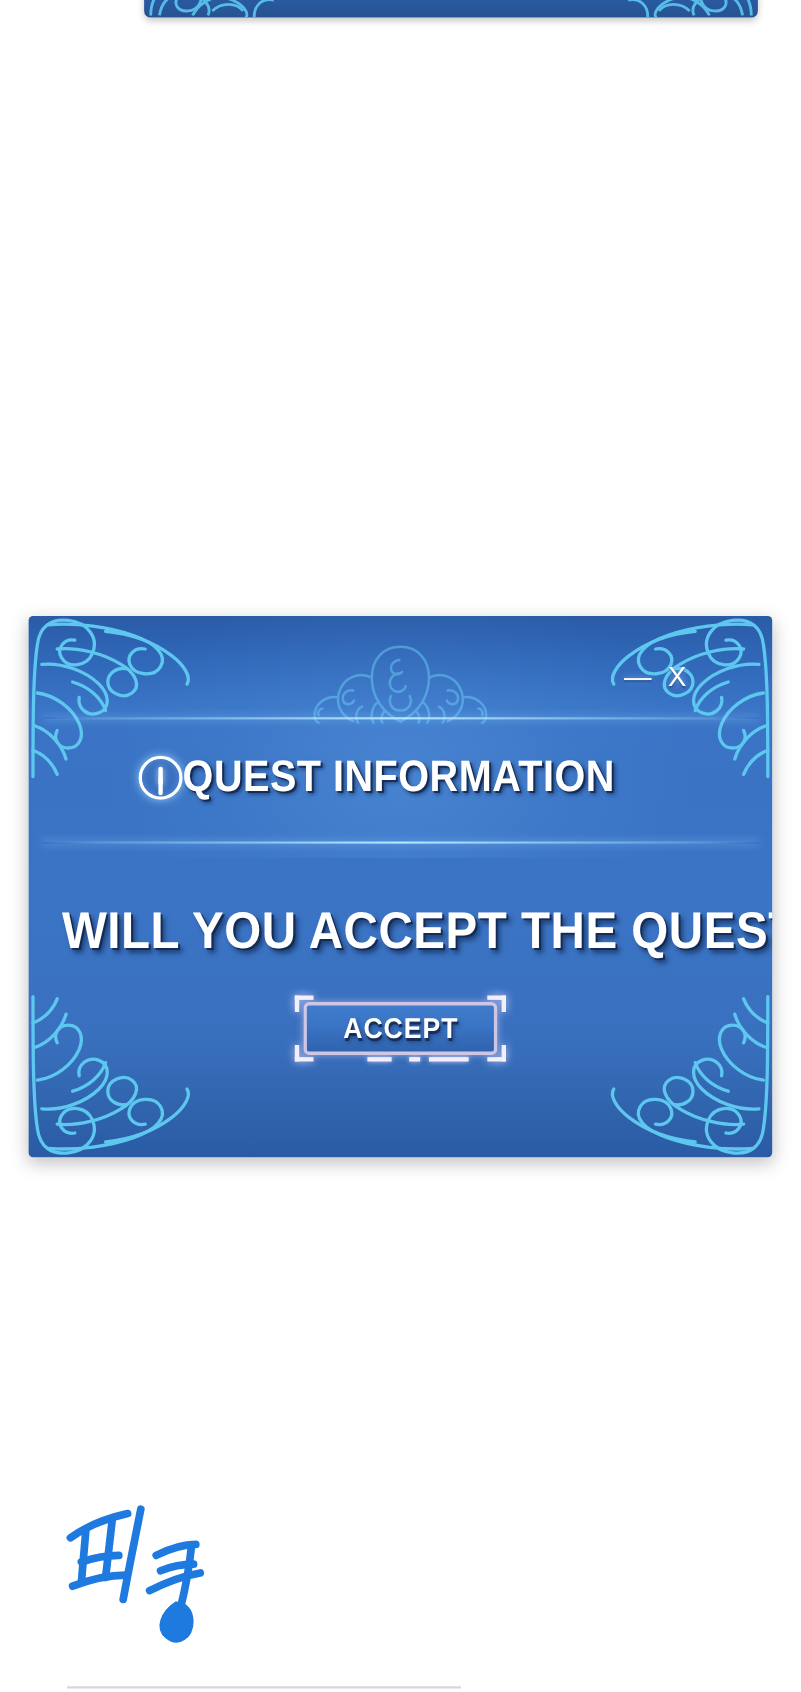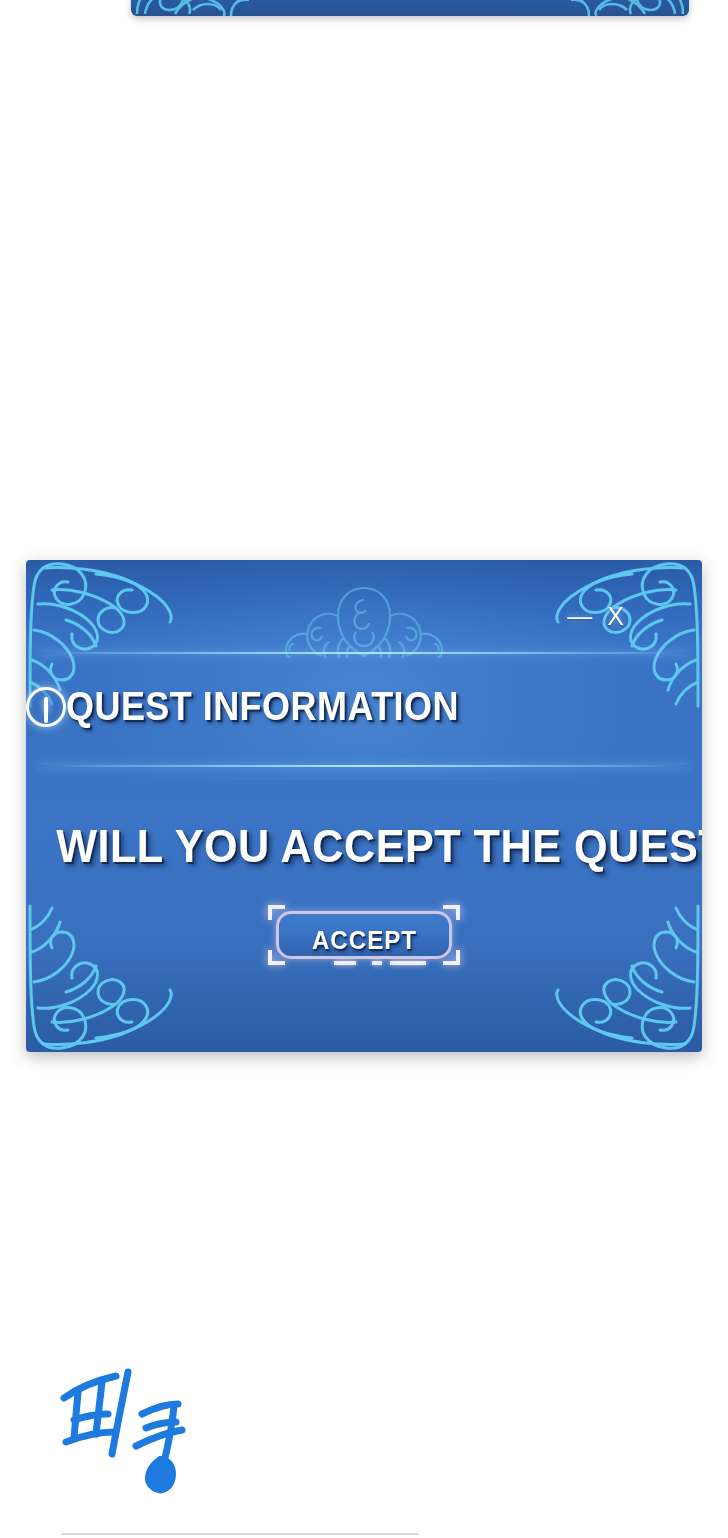--- a/index.html
+++ b/index.html
@@ -139,21 +139,21 @@
   .divider.top    { top: 92px; }
   .divider.bottom { top: 205px; }
 
   
   .title-row {
     position: absolute;
     left: 0; right: 0;
     top: 124px;
     display: flex;
     align-items: center;
-    justify-content: flex-start;
+    justify-content: center;
   }
   .warn-icon {
     width: 40px;
     height: 40px;
     border-radius: 50%;
     border: 3px solid #ffffff;
     box-sizing: border-box;
     display: flex;
     align-items: center;
     justify-content: center;
@@ -213,24 +213,24 @@
   .qbtn {
     position: relative;
     width: 192px;
     height: 60px;
     cursor: pointer;
     user-select: none;
   }
   .qbtn .face {
     position: absolute;
     inset: 6px 8px 6px 8px;
-    border-radius: 15px;
+    border-radius: 5px;
     background: linear-gradient(180deg, #3f7ccd 0%, #3a73c3 48%, #2f63ae 100%);
     display: flex;
-    align-items: flex-end;
+    align-items: center;
     justify-content: center;
     box-sizing: border-box;
   }
   .qbtn .label {
     font-family: "Liberation Sans Narrow", "Liberation Sans", sans-serif;
     font-size: 26px;
     font-weight: 700;
     color: #ffffff;
     letter-spacing: 1px;
     transform: scaleX(0.93);

